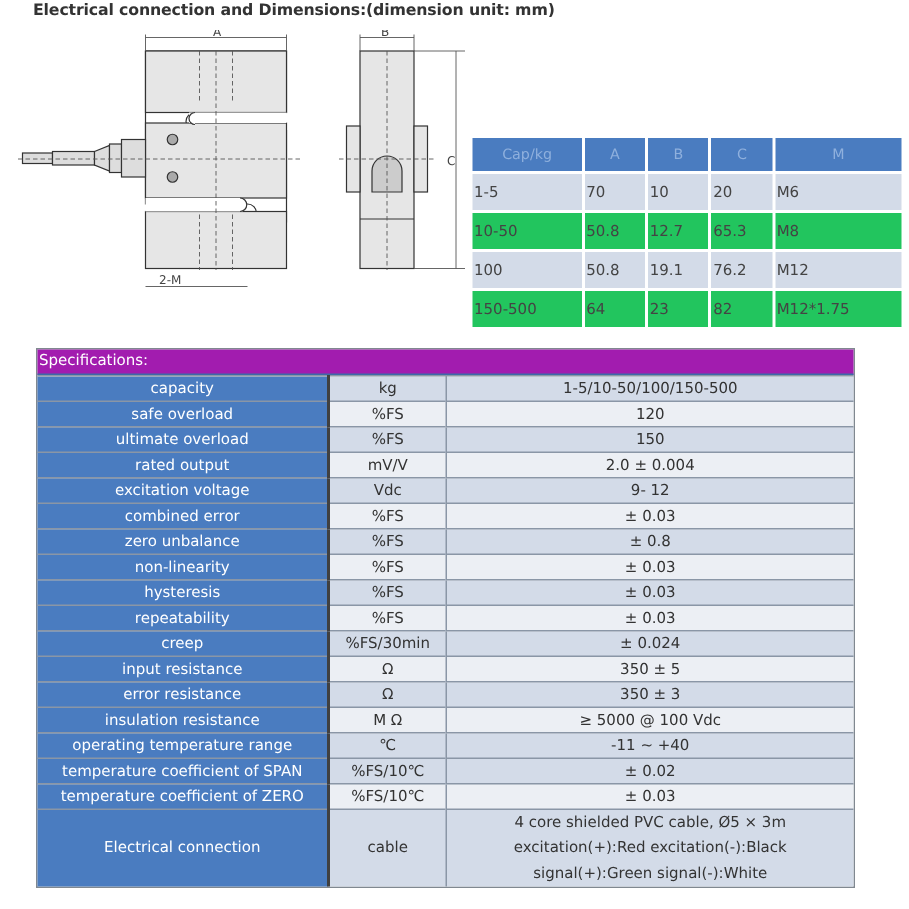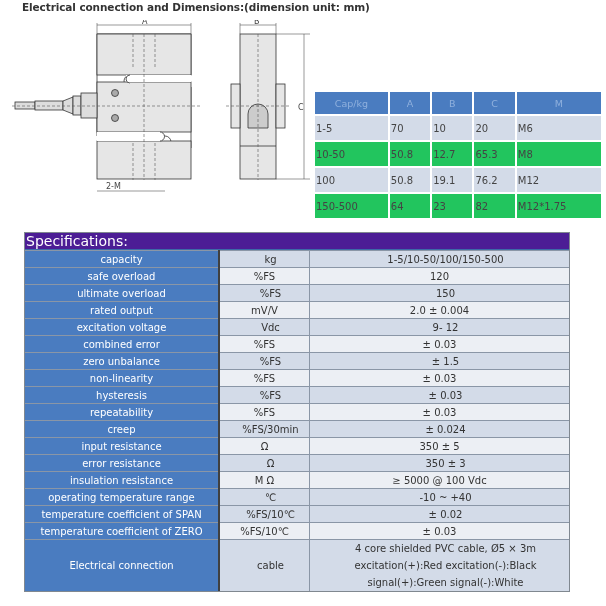--- a/index.html
+++ b/index.html
@@ -5,27 +5,27 @@
   html,body{margin:0;padding:0;background:#fff;}
   body{width:606px;height:606px;position:relative;overflow:hidden;font-family:"DejaVu Sans",sans-serif;}
   .title{position:absolute;left:22px;top:1px;font-size:10.5px;font-weight:bold;color:#333;letter-spacing:-0.1px;}
   .drawing{position:absolute;left:0;top:20px;width:310px;height:200px;}
   table.dim{position:absolute;left:313px;top:50px;width:290px;border-collapse:separate;border-spacing:2px;font-size:10px;color:#444;margin-top:40px;}
   table.dim th{background:#4a7cc0;color:#8fb0dd;font-weight:normal;height:20px;font-size:9.5px;}
   table.dim td{height:22px;}
   table.dim tr.odd td{background:#d3dbe8;}
   table.dim tr.even td{background:#22c55e;}
   .spec{position:absolute;left:24px;top:232px;width:546px;border:1px solid #808890;box-sizing:border-box;}
-  .spec-head{background:#4c1d95;color:#fff;font-size:14px;height:16px;line-height:16px;padding-left:1px;border-bottom:1px solid #3d6aa8;}
+  .spec-head{background:#a21caf;color:#fff;font-size:10px;height:16px;line-height:16px;padding-left:1px;border-bottom:1px solid #3d6aa8;}
   table.spec-table{width:100%;border-collapse:collapse;font-size:10px;}
   table.spec-table td{height:16px;padding:0;text-align:center;border-top:1px solid #8a96a6;line-height:15px;}
   table.spec-table td.name{background:#4a7cc0;color:#fff;width:193px;border-right:2px solid #404040;}
   table.spec-table td.unit{width:77px;color:#333;border-right:1px solid #8a96a6;}
   table.spec-table td.val{color:#333;}
-  table.spec-table tr.a td.unit, table.spec-table tr.a td.val{background:#d3dbe8;padding-left:12px;}
+  table.spec-table tr.a td.unit, table.spec-table tr.a td.val{background:#d3dbe8;}
   table.spec-table tr.b td.unit, table.spec-table tr.b td.val{background:#eceff4;}
   table.spec-table tr.tall td{height:51px;}
   .multi div{line-height:17px;}
 </style>
 </head>
 <body>
 
 <div class="title">Electrical connection and Dimensions:(dimension unit: mm)</div>
 
 <svg class="drawing" viewBox="0 0 310 200" width="310" height="200">
@@ -156,21 +156,21 @@
           <td class="val">9- 12</td>
         </tr>
       <tr class="b">
           <td class="name">combined error</td>
           <td class="unit">%FS</td>
           <td class="val">± 0.03</td>
         </tr>
       <tr class="a">
           <td class="name">zero unbalance</td>
           <td class="unit">%FS</td>
-          <td class="val">± 1.5</td>
+          <td class="val">± 0.8</td>
         </tr>
       <tr class="b">
           <td class="name">non-linearity</td>
           <td class="unit">%FS</td>
           <td class="val">± 0.03</td>
         </tr>
       <tr class="a">
           <td class="name">hysteresis</td>
           <td class="unit">%FS</td>
           <td class="val">± 0.03</td>
@@ -196,21 +196,21 @@
           <td class="val">350 ± 3</td>
         </tr>
       <tr class="b">
           <td class="name">insulation resistance</td>
           <td class="unit">M Ω</td>
           <td class="val">≥ 5000 @ 100 Vdc</td>
         </tr>
       <tr class="a">
           <td class="name">operating temperature range</td>
           <td class="unit">℃</td>
-          <td class="val">-10 ~ +40</td>
+          <td class="val">-11 ~ +40</td>
         </tr>
       <tr class="a">
           <td class="name">temperature coefficient of SPAN</td>
           <td class="unit">%FS/10℃</td>
           <td class="val">± 0.02</td>
         </tr>
       <tr class="b">
           <td class="name">temperature coefficient of ZERO</td>
           <td class="unit">%FS/10℃</td>
           <td class="val">± 0.03</td>

